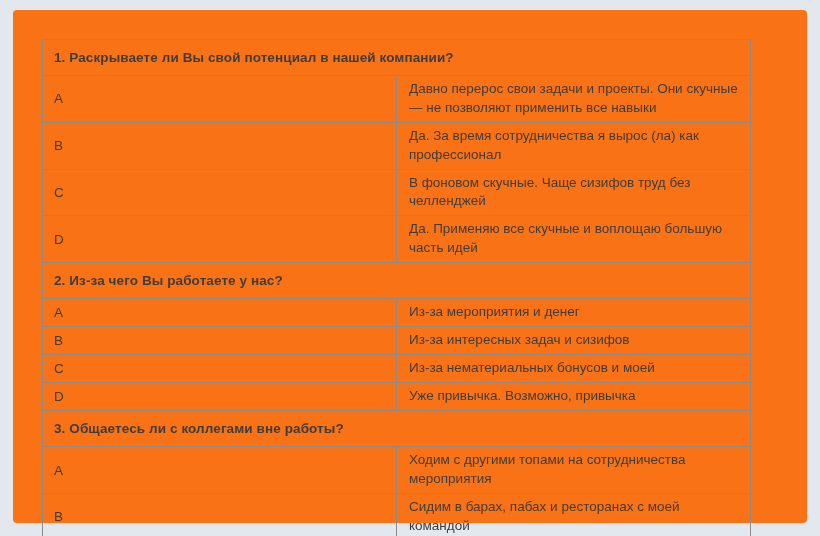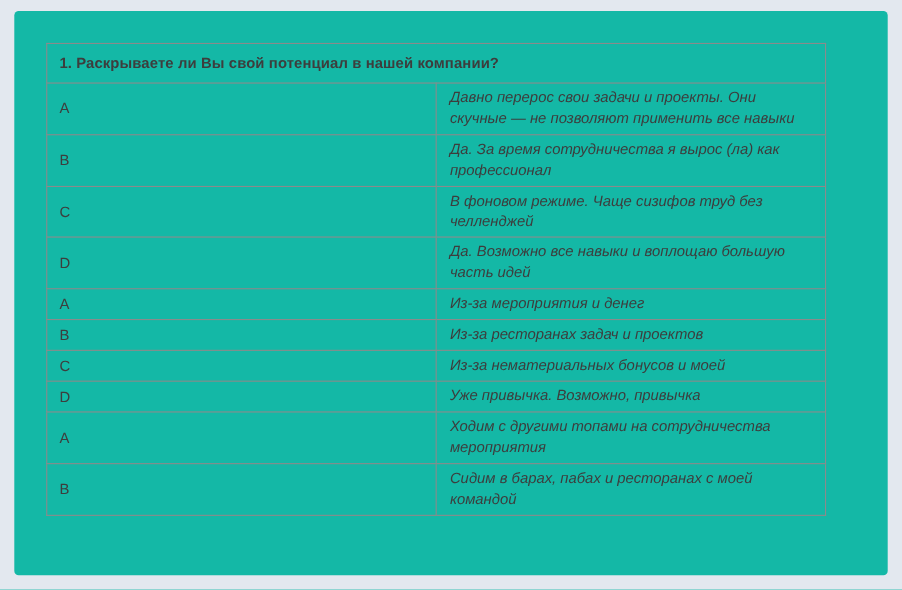--- a/index.html
+++ b/index.html
@@ -13,21 +13,21 @@
     font-family: "Liberation Sans", "DejaVu Sans", sans-serif;
     position: relative;
     overflow: hidden;
   }
   .card {
     position: absolute;
     left: 13px;
     top: 10px;
     width: 794px;
     height: 513px;
-    background: #14b8a6;
+    background: #f97316;
     border-radius: 4px;
   }
   table.quiz {
     position: absolute;
     left: 29px;
     top: 29px;
     width: 709px;
     border-collapse: collapse;
     table-layout: fixed;
   }
@@ -48,21 +48,20 @@
   td.letter {
     width: 41px;
     height: 28px;
     padding: 0 0 0 11px;
   }
   td.answer {
     height: 28px;
     padding: 4px 10px 4px 12px;
     line-height: 1.4;
     white-space: pre-line;
-    font-style: italic;
   }
 </style>
 </head>
 <body>
 
 <div class="card">
   <table class="quiz">
     <tbody>
 
       <tr>
@@ -71,44 +70,50 @@
       <tr>
         <td class="letter">A</td>
         <td class="answer">Давно перерос свои задачи и проекты. Они скучные — не позволяют применить все навыки</td>
       </tr>
       <tr>
         <td class="letter">B</td>
         <td class="answer">Да. За время сотрудничества я вырос (ла) как профессионал</td>
       </tr>
       <tr>
         <td class="letter">C</td>
-        <td class="answer">В фоновом режиме. Чаще сизифов труд без челленджей</td>
+        <td class="answer">В фоновом скучные. Чаще сизифов труд без челленджей</td>
       </tr>
       <tr>
         <td class="letter">D</td>
-        <td class="answer">Да. Возможно все навыки и воплощаю большую часть идей</td>
+        <td class="answer">Да. Применяю все скучные и воплощаю большую часть идей</td>
       </tr>
 
+      <tr>
+        <td class="q-header" colspan="2">2. Из-за чего Вы работаете у нас?</td>
+      </tr>
       <tr>
         <td class="letter">A</td>
         <td class="answer">Из-за мероприятия и денег</td>
       </tr>
       <tr>
         <td class="letter">B</td>
-        <td class="answer">Из-за ресторанах задач и проектов</td>
+        <td class="answer">Из-за интересных задач и сизифов</td>
       </tr>
       <tr>
         <td class="letter">C</td>
         <td class="answer">Из-за нематериальных бонусов и моей</td>
       </tr>
       <tr>
         <td class="letter">D</td>
         <td class="answer">Уже привычка. Возможно, привычка</td>
       </tr>
 
+      <tr>
+        <td class="q-header" colspan="2">3. Общаетесь ли с коллегами вне работы?</td>
+      </tr>
       <tr>
         <td class="letter">A</td>
         <td class="answer">Ходим с другими топами на сотрудничества мероприятия</td>
       </tr>
       <tr>
         <td class="letter">B</td>
         <td class="answer">Сидим в барах, пабах и ресторанах с моей командой</td>
       </tr>
 
     </tbody>

